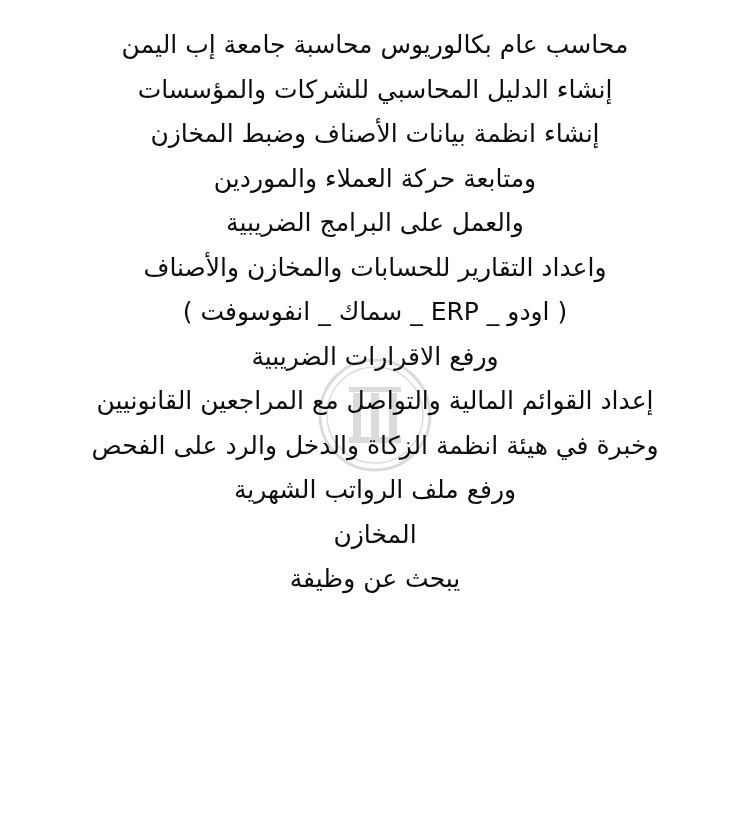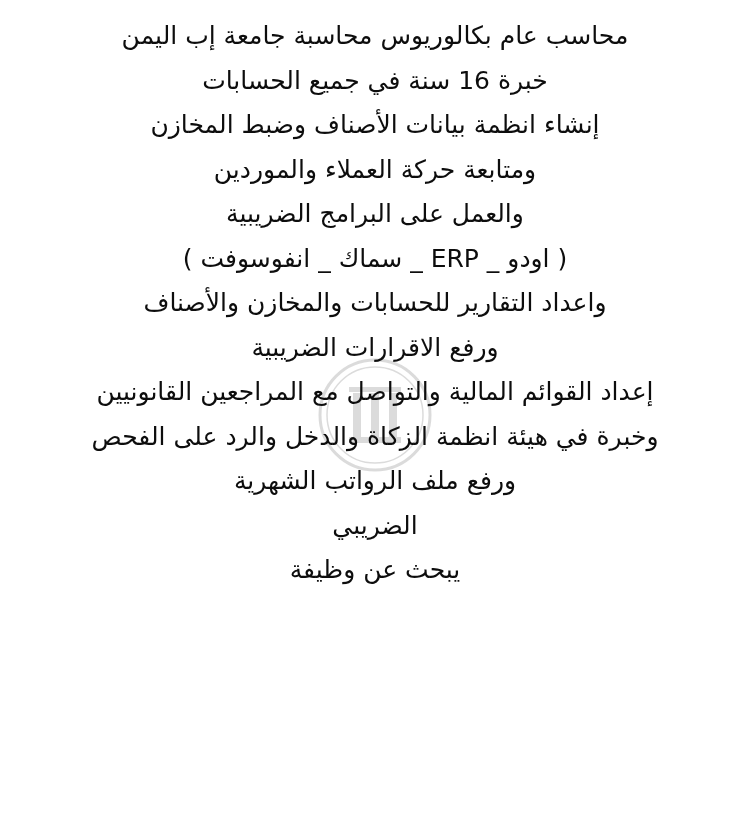--- a/index.html
+++ b/index.html
@@ -12,21 +12,21 @@
     background: #ffffff;
     font-family: "DejaVu Sans", "Liberation Sans", sans-serif;
     overflow: hidden;
   }
   .page {
     position: relative;
     width: 750px;
     height: 828px;
     background: #ffffff;
     box-sizing: border-box;
-    padding: 14px 18px 10px 18px;
+    padding: 23px 18px 10px 18px;
     display: flex;
     flex-direction: column;
     align-items: flex-start;
   }
   .watermark {
     position: absolute;
     left: 50%;
     top: 355px;
     transform: translateX(-50%);
     width: 120px;
@@ -68,27 +68,27 @@
       <rect x="38" y="38" width="8" height="44" fill="#8a8a8a"></rect>
       <rect x="56" y="38" width="8" height="44" fill="#8a8a8a"></rect>
       <rect x="74" y="38" width="8" height="44" fill="#8a8a8a"></rect>
       <rect x="34" y="82" width="52" height="6" fill="#8a8a8a"></rect>
       <rect x="34" y="32" width="52" height="5" fill="#8a8a8a"></rect>
     </svg>
   </div>
 
   <div class="content">
     <div class="line">محاسب عام بكالوريوس محاسبة جامعة إب اليمن</div>
-    <div class="line">خبرة 16 سنة في جميع الحسابات</div>
+    <div class="line">إنشاء الدليل المحاسبي للشركات والمؤسسات</div>
     <div class="line">إنشاء انظمة بيانات الأصناف وضبط المخازن</div>
     <div class="line">ومتابعة حركة العملاء والموردين</div>
     <div class="line">والعمل على البرامج الضريبية</div>
+    <div class="line">واعداد التقارير للحسابات والمخازن والأصناف</div>
     <div class="line">( اودو _ ERP _ سماك _ انفوسوفت )</div>
-    <div class="line">واعداد التقارير للحسابات والمخازن والأصناف</div>
     <div class="line">ورفع الاقرارات الضريبية</div>
     <div class="line">إعداد القوائم المالية والتواصل مع المراجعين القانونيين</div>
     <div class="line">وخبرة في هيئة انظمة الزكاة والدخل والرد على الفحص</div>
     <div class="line">ورفع ملف الرواتب الشهرية</div>
-    <div class="line">الضريبي</div>
+    <div class="line">المخازن</div>
     <div class="line">يبحث عن وظيفة</div>
   </div>
 
 </div>
 
 </body></html>

